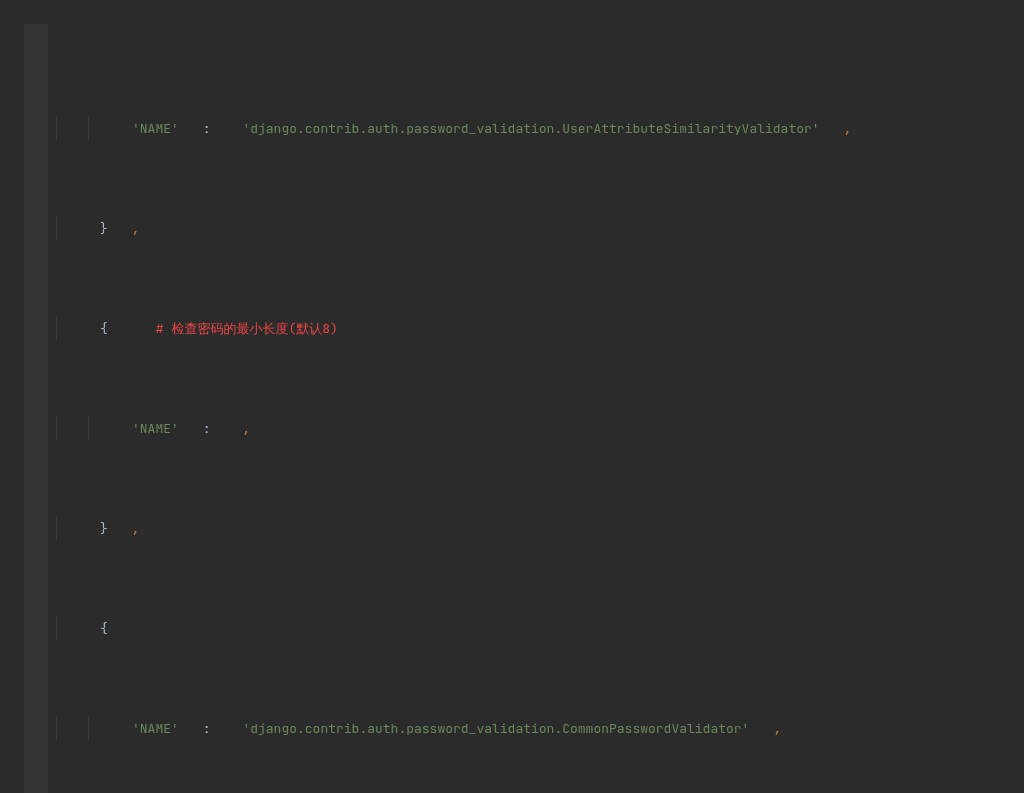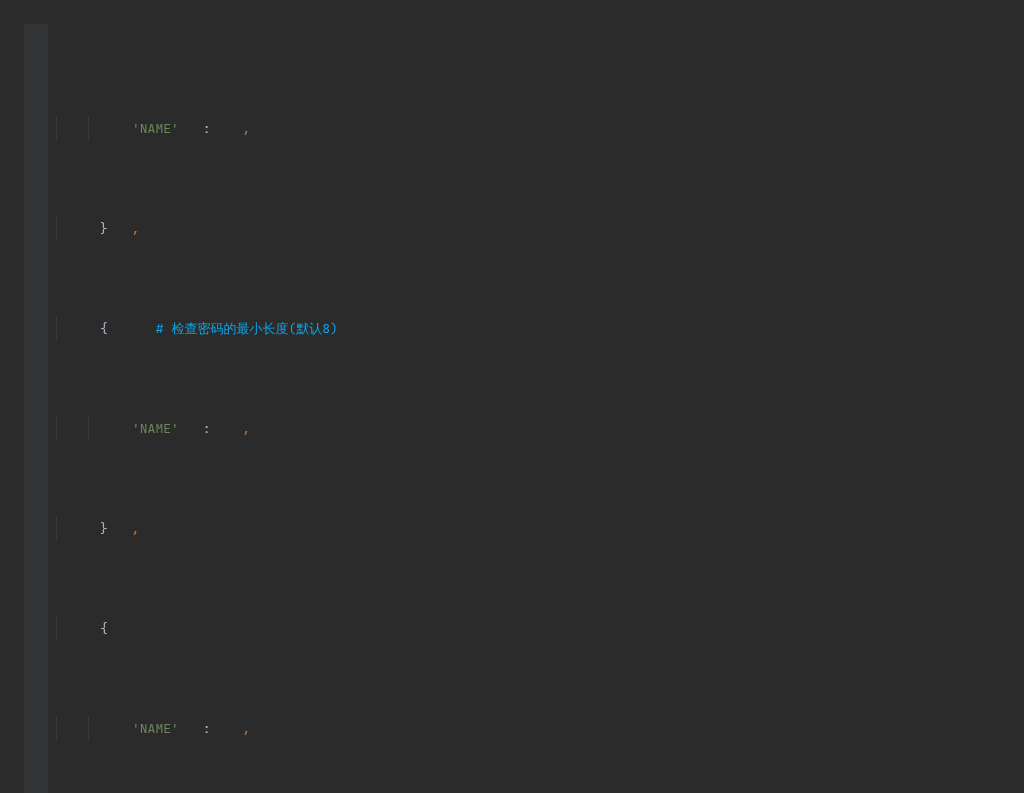--- a/index.html
+++ b/index.html
@@ -34,31 +34,31 @@
   .line { height: 25px; display: flex; align-items: center; }
   .indent-guide {
     border-left: 1px solid #3a3a3a;
     display: inline-block;
     height: 25px;
     box-sizing: border-box;
   }
   .punct { color: #a9b7c6; }
   .comma-orange { color: #cc7832; }
   .string { color: #6a8759; }
-  .comment { color: #0ea5e9; }
+  .comment { color: #ef4444; }
 </style>
 </head>
 <body>
 
 <div class="editor">
   <div class="gutter"></div>
   <div class="content">
 
     <div class="line">
-      <span class="indent-guide" style="width:32px"></span><span class="indent-guide" style="width:32px"></span><span class="string">'NAME'</span><span class="punct">: </span><span class="comma-orange">,</span>
+      <span class="indent-guide" style="width:32px"></span><span class="indent-guide" style="width:32px"></span><span class="string">'NAME'</span><span class="punct">: </span><span class="string">'django.contrib.auth.password_validation.UserAttributeSimilarityValidator'</span><span class="comma-orange">,</span>
     </div>
 
     <div class="line">
       <span class="indent-guide" style="width:32px"></span><span class="punct">}</span><span class="comma-orange">,</span>
     </div>
 
     <div class="line">
       <span class="indent-guide" style="width:32px"></span><span class="punct">{</span><span style="width:24px;display:inline-block"></span><span class="comment"># 检查密码的最小长度(默认8)</span>
     </div>
 
@@ -68,21 +68,21 @@
 
     <div class="line">
       <span class="indent-guide" style="width:32px"></span><span class="punct">}</span><span class="comma-orange">,</span>
     </div>
 
     <div class="line">
       <span class="indent-guide" style="width:32px"></span><span class="punct">{</span><span style="width:24px;display:inline-block"></span>
     </div>
 
     <div class="line">
-      <span class="indent-guide" style="width:32px"></span><span class="indent-guide" style="width:32px"></span><span class="string">'NAME'</span><span class="punct">: </span><span class="comma-orange">,</span>
+      <span class="indent-guide" style="width:32px"></span><span class="indent-guide" style="width:32px"></span><span class="string">'NAME'</span><span class="punct">: </span><span class="string">'django.contrib.auth.password_validation.CommonPasswordValidator'</span><span class="comma-orange">,</span>
     </div>
 
     <div class="line">
       <span class="indent-guide" style="width:32px"></span><span class="punct">}</span><span class="comma-orange">,</span>
     </div>
 
     
 
     
 

